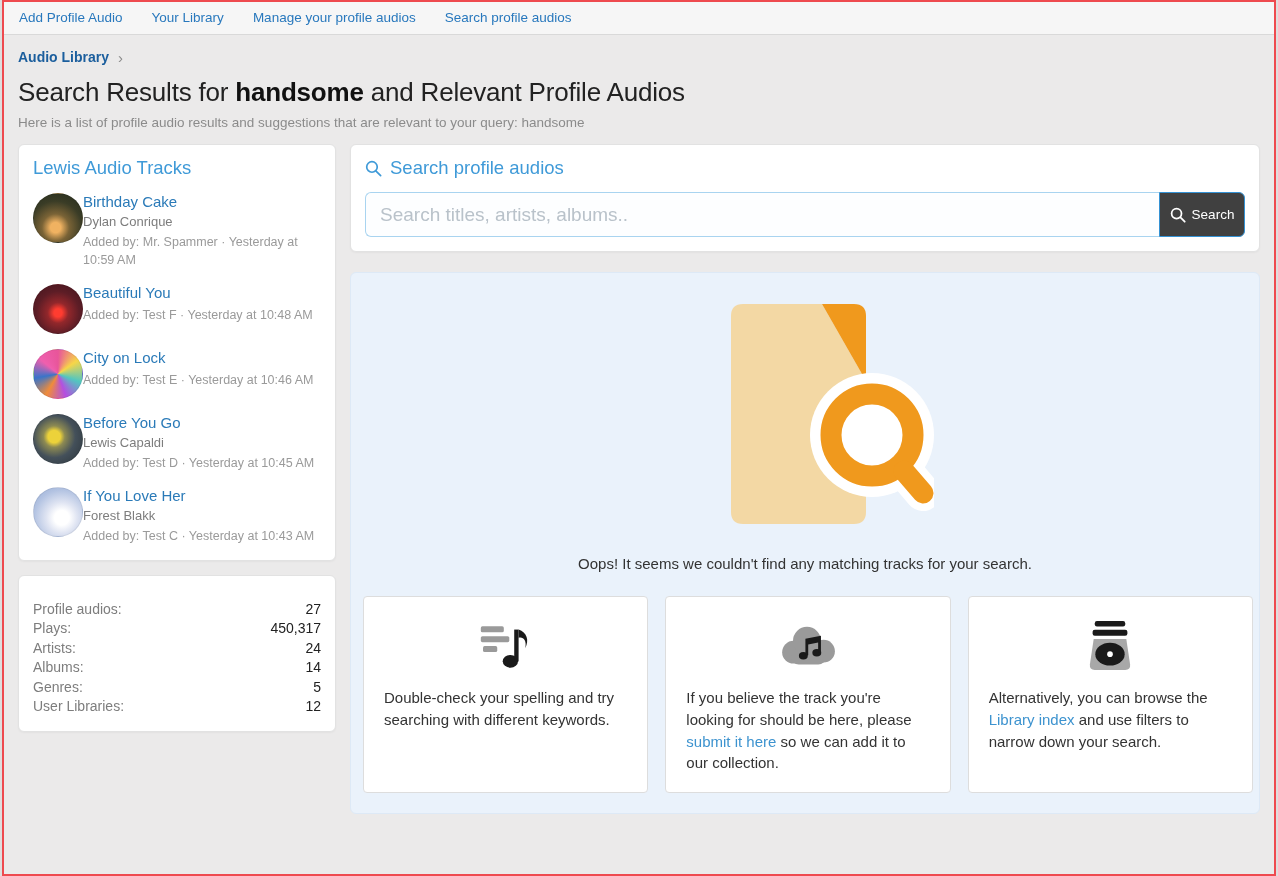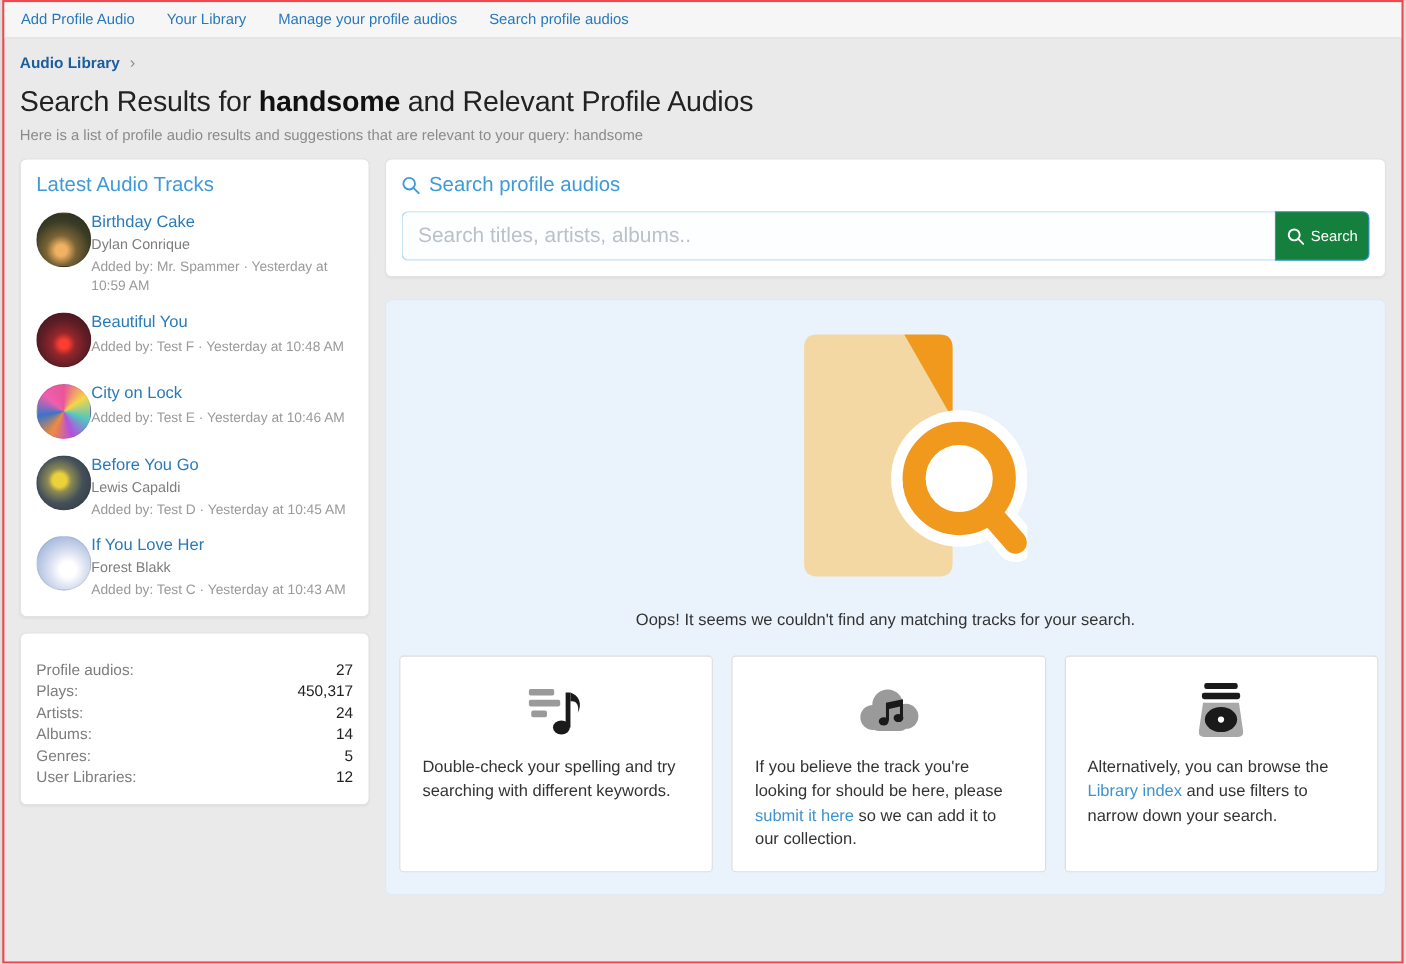--- a/index.html
+++ b/index.html
@@ -72,21 +72,21 @@
     border-radius: 6px 0 0 6px;
     padding: 0 14px;
     font-size: 19px; color: #444;
     font-family: "Liberation Sans", sans-serif;
     outline: none;
     background: #fdfeff;
   }
   .search-input::placeholder { color: #b9c2ca; }
   .search-btn {
     width: 86px; height: 45px;
-    background: #15803d; border: 1px solid #3492d4;
+    background: #404040; border: 1px solid #3492d4;
     border-radius: 0 6px 6px 0;
     color: #fff; font-size: 13.5px;
     display: flex; align-items: center; justify-content: center; gap: 6px;
     cursor: pointer; font-family: "Liberation Sans", sans-serif;
   }
   
   .results-panel {
     margin-top: 20px;
     background: #eaf2fb;
     border: 1px solid #dde9f6;
@@ -128,21 +128,21 @@
     </div>
 
     <h1 class="page-title"><span>Search Results for </span><span class="q">handsome</span><span> and Relevant Profile Audios</span></h1>
     <div class="page-sub">Here is a list of profile audio results and suggestions that are relevant to your query: handsome</div>
 
     <div class="cols">
 
       <div class="sidebar">
 
         <div class="card card-pad">
-          <div class="card-h">Latest Audio Tracks</div>
+          <div class="card-h">Lewis Audio Tracks</div>
           <div class="tracklist">
 
             <div class="trackrow">
               <div class="avatar av1"></div>
               <div class="trackinfo">
                 <a class="track-title">Birthday Cake</a>
                 <div class="track-artist">Dylan Conrique</div>
                 <div class="track-meta">Added by: Mr. Spammer · Yesterday at 10:59 AM</div>
               </div>
             </div>

